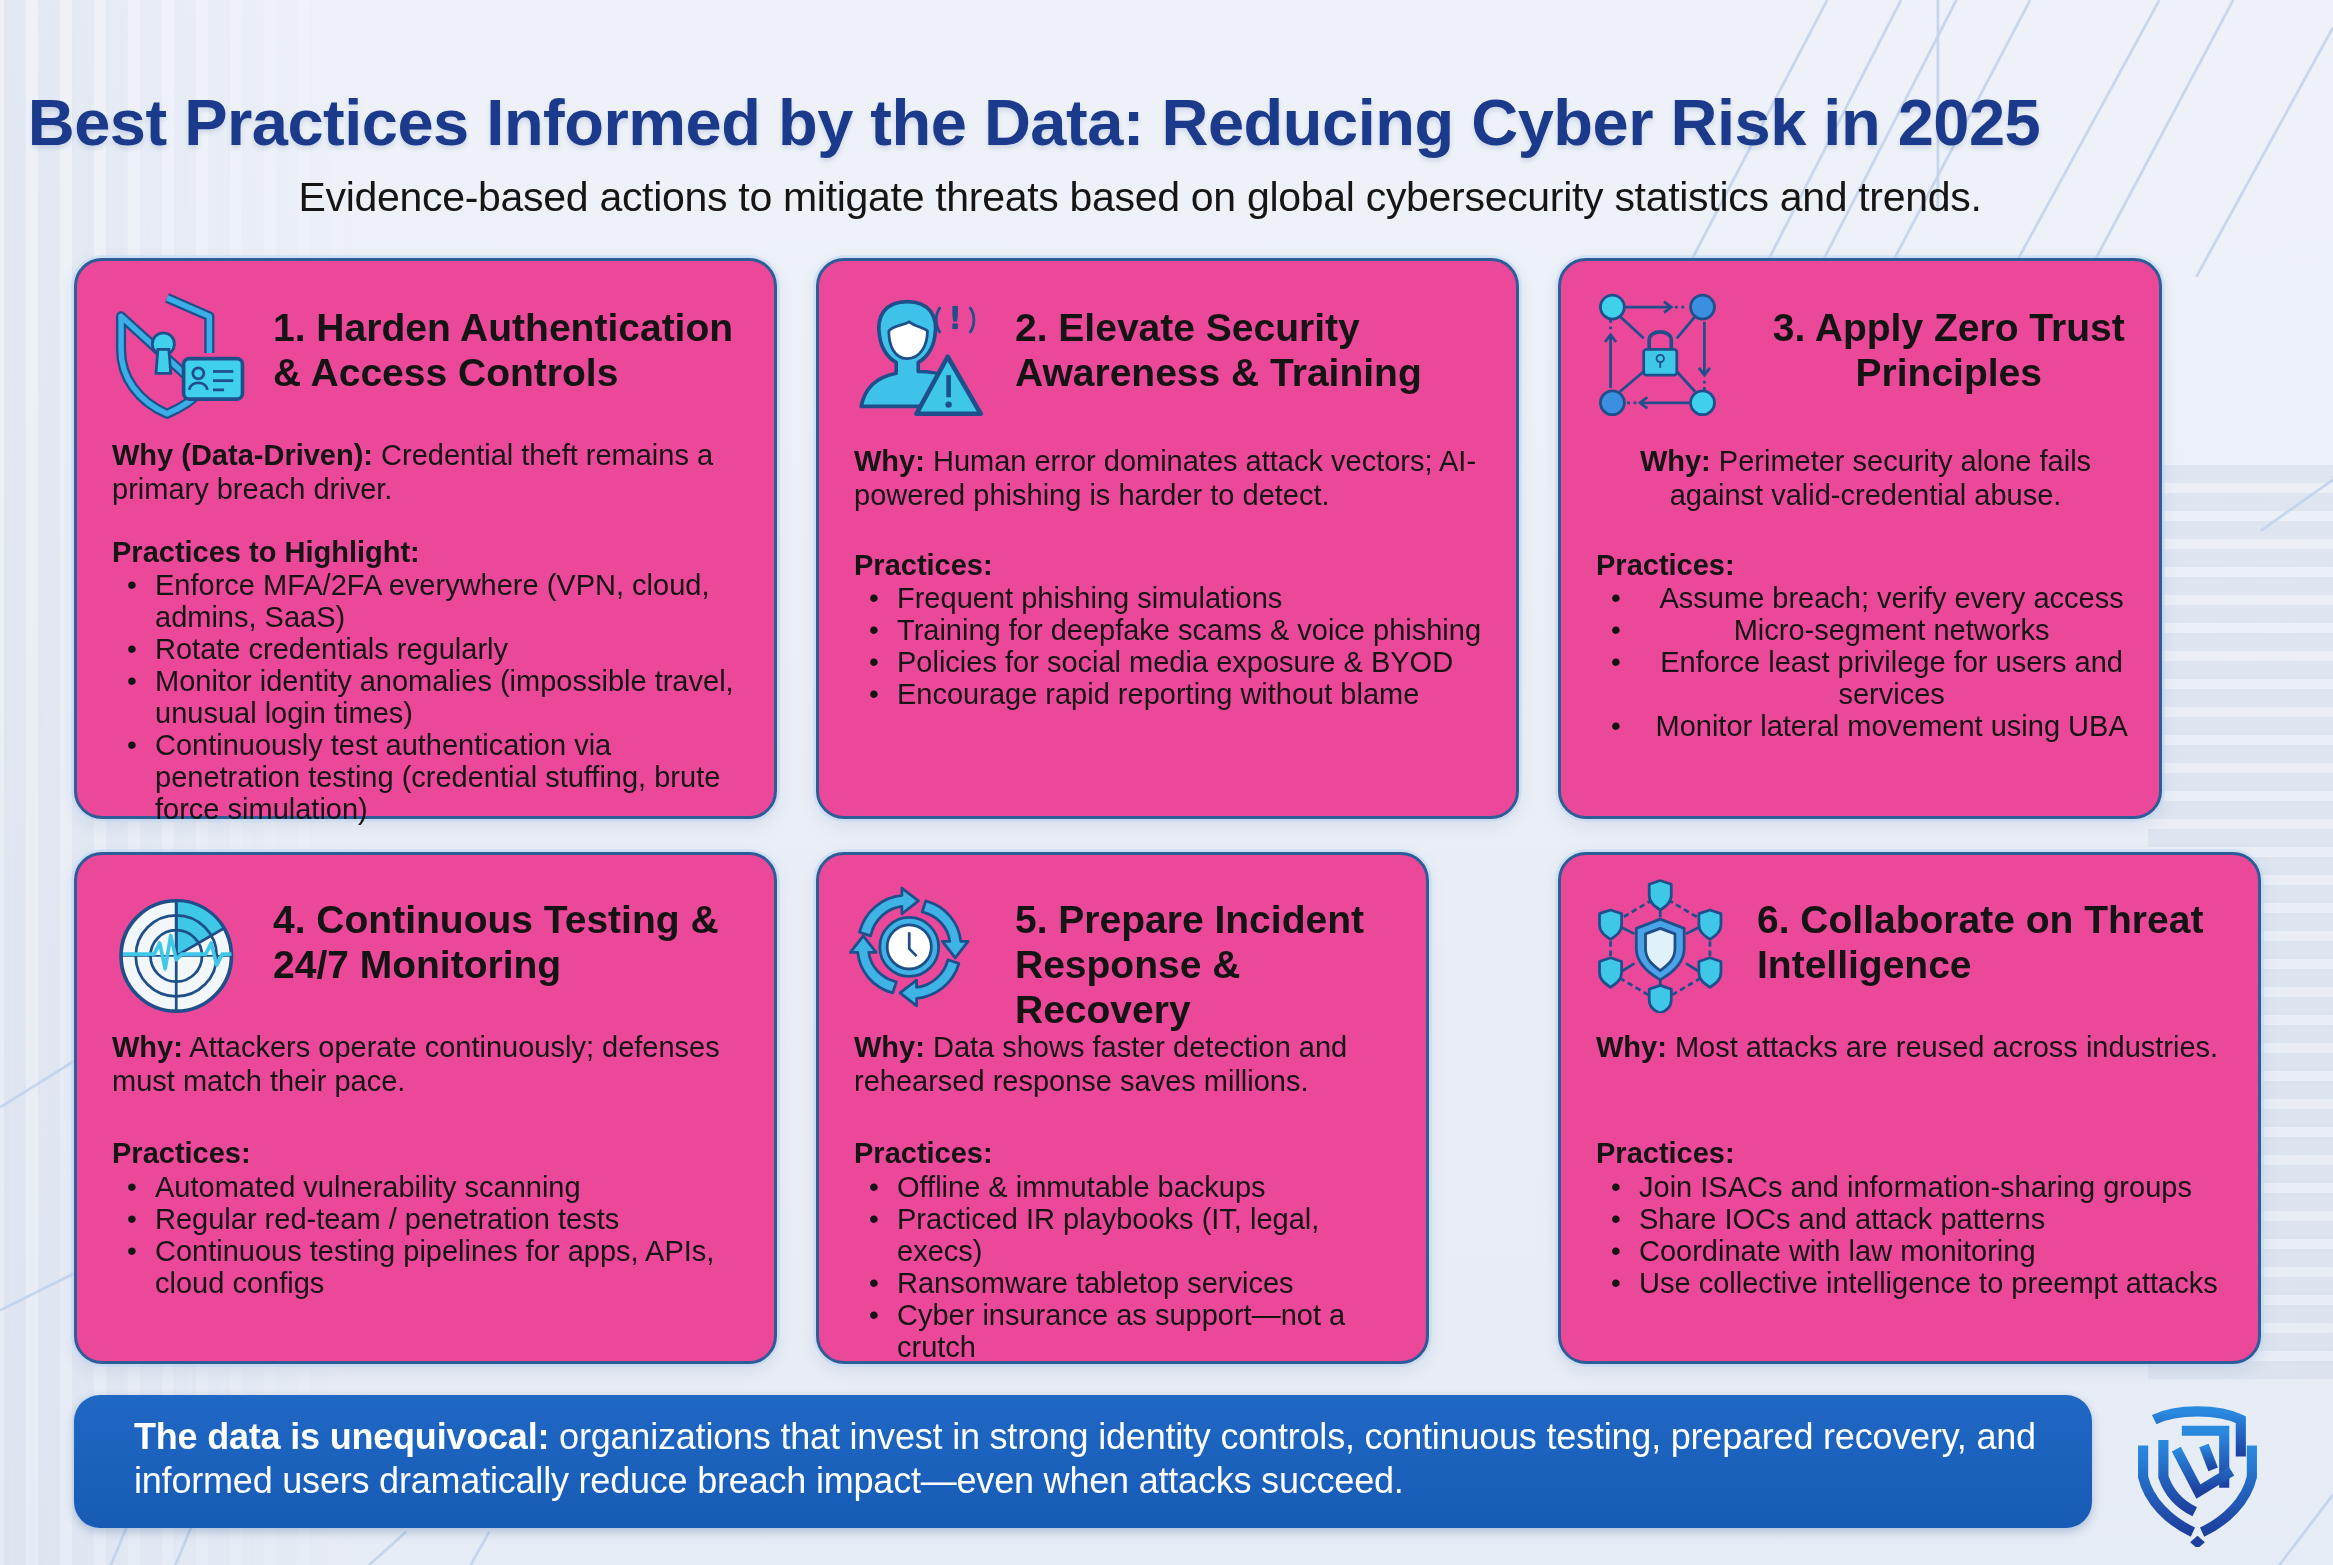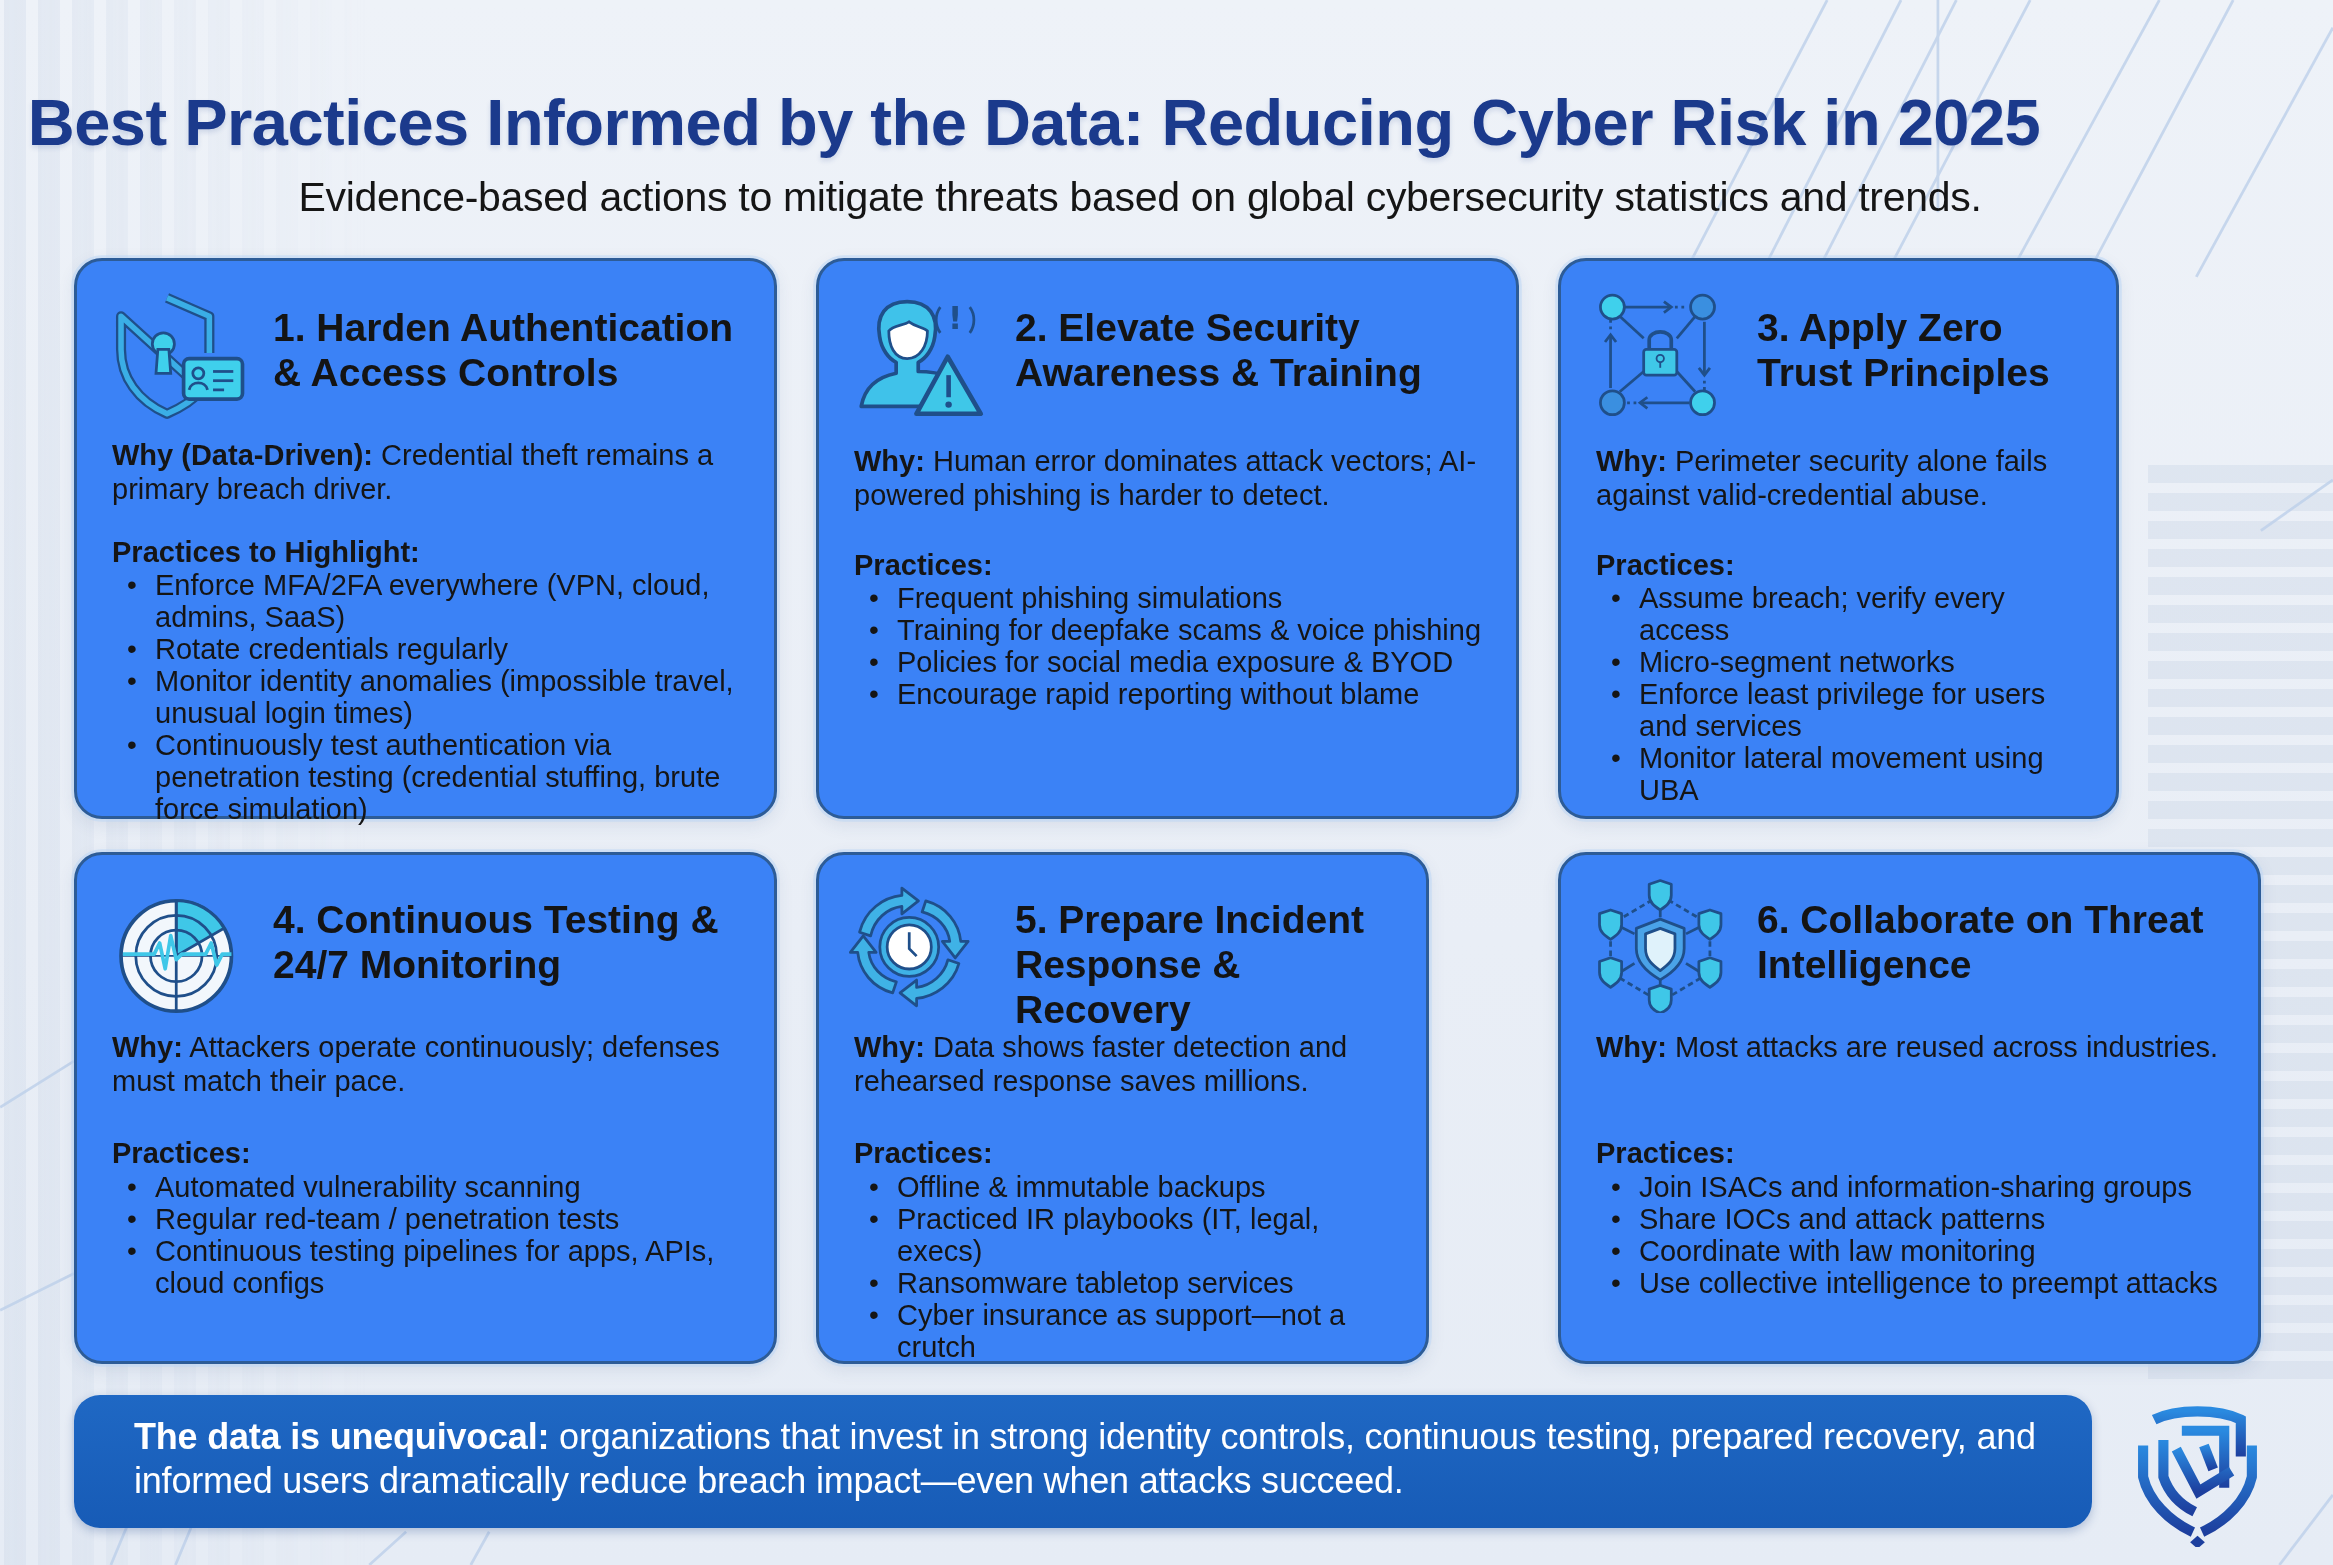--- a/index.html
+++ b/index.html
@@ -37,21 +37,21 @@
     text-shadow: 0 2.8px 5.5px rgba(27,58,140,0.15);
   }
   .subtitle {
     position: absolute; left: 0; top: 174px; width: 2280px; text-align: center;
     font-size: 41px; color: #151515; letter-spacing: -0.3px;
   }
 
   
   .card {
     position: absolute;
-    background: #3b82f6;
+    background: #ec4899;
     border: 3.7px solid #2d5c97;
     border-radius: 28px;
     box-shadow: 0 0 0 2.8px rgba(190,215,245,0.55), 0 5.5px 16.6px rgba(40,70,120,0.10);
     padding: 0;
   }
   .card .icon { position: absolute; left: 33px; top: 24px; width: 138px; height: 138px; }
   .card .icon svg { width: 100%; height: 100%; }
   .card h2 {
     position: absolute; left: 196px; top: 44px; right: 18.5px;
     font-size: 39px; font-weight: 700; line-height: 45px; color: #141414;
@@ -159,21 +159,21 @@
   <p class="why" style="top:183px;"><b>Why:</b><span> Human error dominates attack vectors; AI-powered phishing is harder to detect.</span></p>
   <div class="practices-label" style="top:288px;">Practices:</div>
   <ul style="top:321px;">
     <li>Frequent phishing simulations</li>
     <li>Training for deepfake scams &amp; voice phishing</li>
     <li>Policies for social media exposure &amp; BYOD</li>
     <li>Encourage rapid reporting without blame</li>
   </ul>
 </section>
 
-<section class="card" style="left:1558px; top:258px; width:561px; height:561px;">
+<section class="card" style="left:1558px; top:258px; width:604px; height:561px;text-align:center;">
   <div class="icon">
     <svg viewBox="0 0 150 150">
       <g stroke="#1f4f8a" stroke-width="3" fill="none">
         <line x1="32" y1="24" x2="82" y2="24"></line>
           <path d="M76 18 L84 24 L76 30"></path>
         <line x1="88" y1="24" x2="100" y2="24" stroke-dasharray="3 4"></line>
         <line x1="120" y1="40" x2="120" y2="96"></line>
           <path d="M114 90 L120 98 L126 90"></path>
         <line x1="120" y1="104" x2="120" y2="114" stroke-dasharray="3 4"></line>
         <line x1="104" y1="128" x2="52" y2="128"></line>

